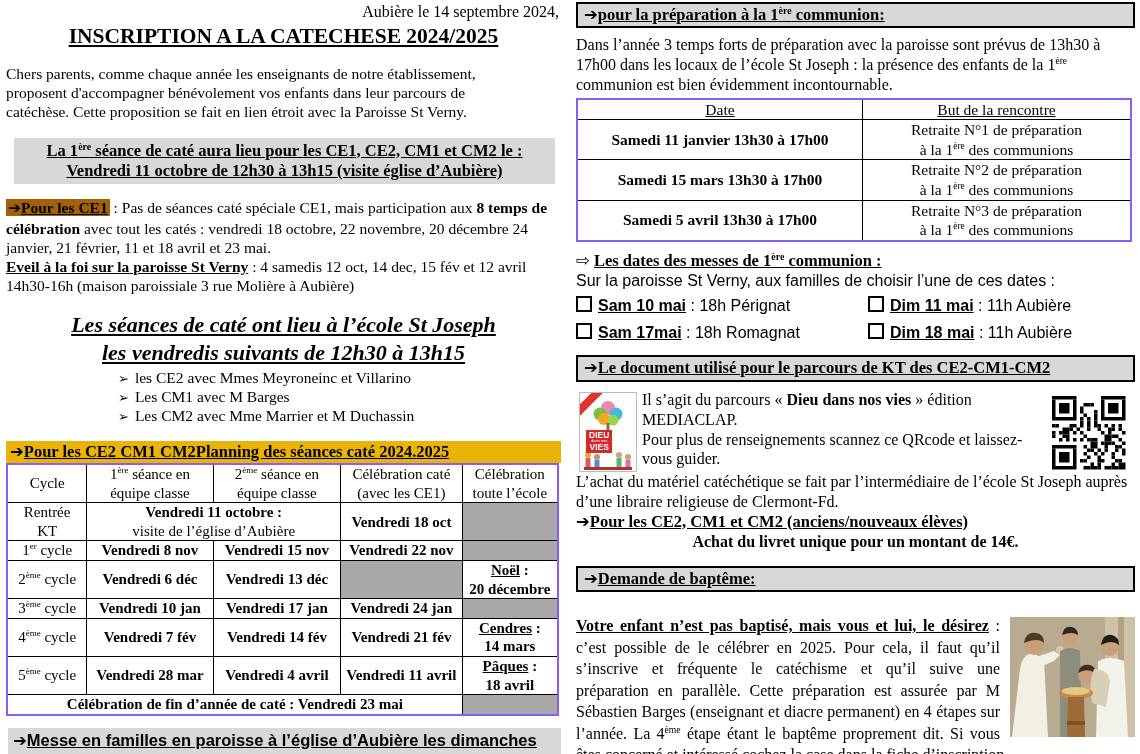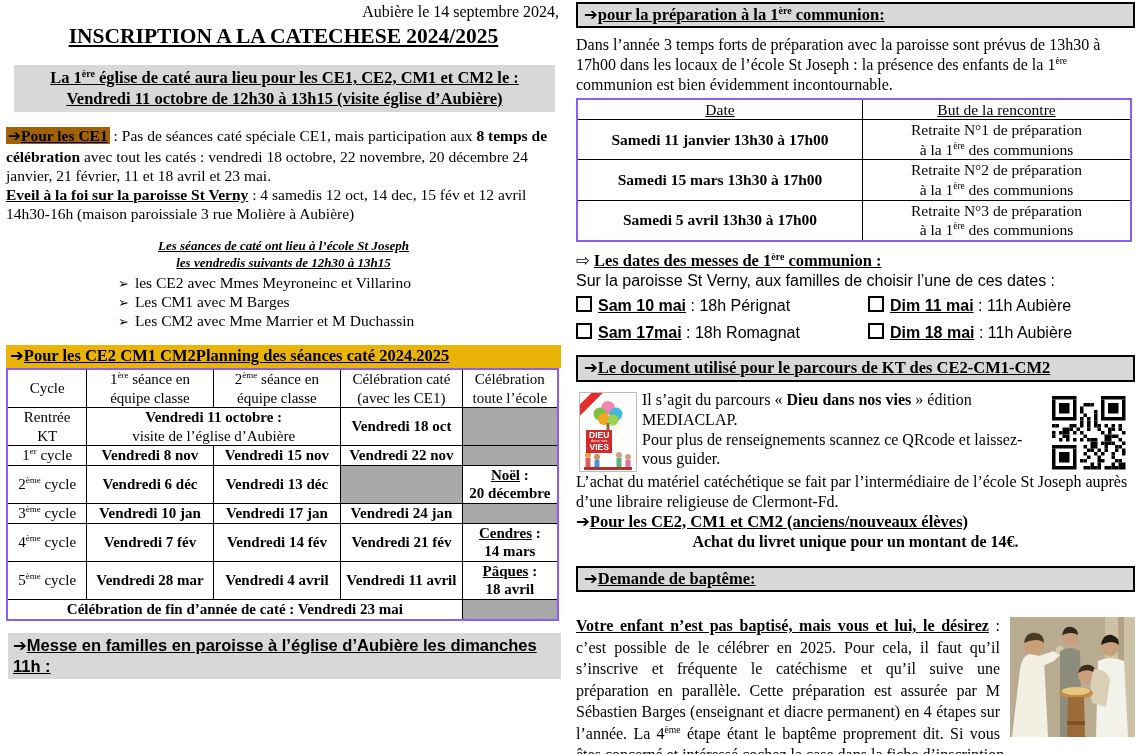--- a/index.html
+++ b/index.html
@@ -16,21 +16,21 @@
 
   
   .date-line{text-align:right;font-size:16px;padding-right:2px}
   .title{text-align:center;font-weight:bold;font-size:21.5px;text-decoration:underline;margin-top:1px}
   .intro{width:516px;margin-top:3px}
   .banner1{margin:16px 6px 0 8px;padding:3px 6px;background:#d8d8d8;text-align:center;
            font-weight:bold;font-size:16.5px;}
   .banner1 div{text-decoration:underline}
   .ce1{margin-top:14px}
   .heading-it{margin-top:15px;text-align:center;font-style:italic;font-weight:bold;
-              font-size:13px;line-height:1.28}
+              font-size:22px;line-height:1.28}
   .heading-it div{text-decoration:underline}
   ul.cats{list-style:none;margin:2px 0 0 0;padding:0 0 0 112px}
   ul.cats li{line-height:1.22}
   ul.cats .bullet{margin-right:6px;font-family:"DejaVu Sans",sans-serif;font-size:13px}
   .planning-banner{margin-top:15px;background:#eab308;font-weight:bold;font-size:16.5px;padding:1px 4px}
   .planning-banner .lbl{text-decoration:underline}
   table{border-collapse:collapse;border:2px solid #8b5cf6;}
   .tbl-left{width:553px;font-size:15px}
   .tbl-left td{border:1px solid #000;text-align:center;vertical-align:middle;padding:0 2px;line-height:1.24}
   td.gray{background:#a9a9a9}
@@ -65,23 +65,24 @@
   .photo{float:right;width:125px;height:120px;margin:2px 0 2px 10px}
 </style>
 </head>
 <body>
 
 <div class="page">
 
   <div class="col-left">
     <p class="date-line">Aubière le 14 septembre 2024,</p>
     <h1 class="title">INSCRIPTION A LA CATECHESE 2024/2025</h1>
+    <p class="intro">Chers parents, comme chaque année les enseignants de notre établissement, proposent d'accompagner bénévolement vos enfants dans leur parcours de catéchèse. Cette proposition se fait en lien étroit avec la Paroisse St Verny.</p>
 
     <div class="banner1">
-      <div><span>La 1</span><sup>ère</sup><span> église de caté aura lieu pour les CE1, CE2, CM1 et CM2 le :</span></div>
+      <div><span>La 1</span><sup>ère</sup><span> séance de caté aura lieu pour les CE1, CE2, CM1 et CM2 le :</span></div>
       <div>Vendredi 11 octobre de 12h30 à 13h15 (visite église d’Aubière)</div>
     </div>
 
     <p class="ce1"><span class="hl"><span class="arrow">➔</span><span class="b u">Pour les CE1</span></span><span><span> : Pas de séances caté spéciale CE1, mais participation aux </span><span class="b">8 temps de célébration</span><span> avec tout les catés : vendredi 18 octobre, 22 novembre, 20 décembre 24 janvier, 21 février, 11 et 18 avril et 23 mai.</span></span></p>
 
     <p><span class="b u">Eveil à la foi sur la paroisse St Verny</span><span> : 4 samedis 12 oct, 14 dec, 15 fév et 12 avril 14h30-16h (maison paroissiale 3 rue Molière à Aubière)</span></p>
 
     <div class="heading-it">
       <div>Les séances de caté ont lieu à l’école St Joseph</div>
       <div>les vendredis suivants de 12h30 à 13h15</div>

